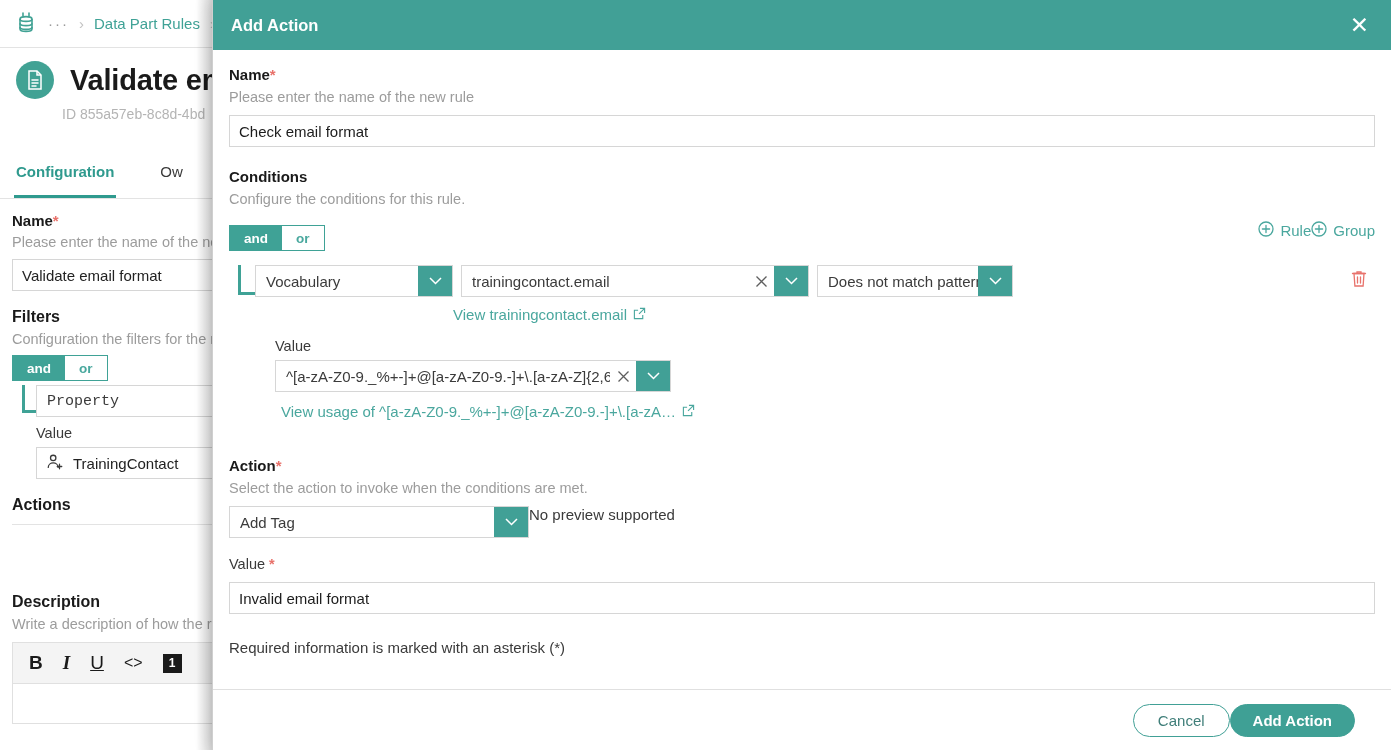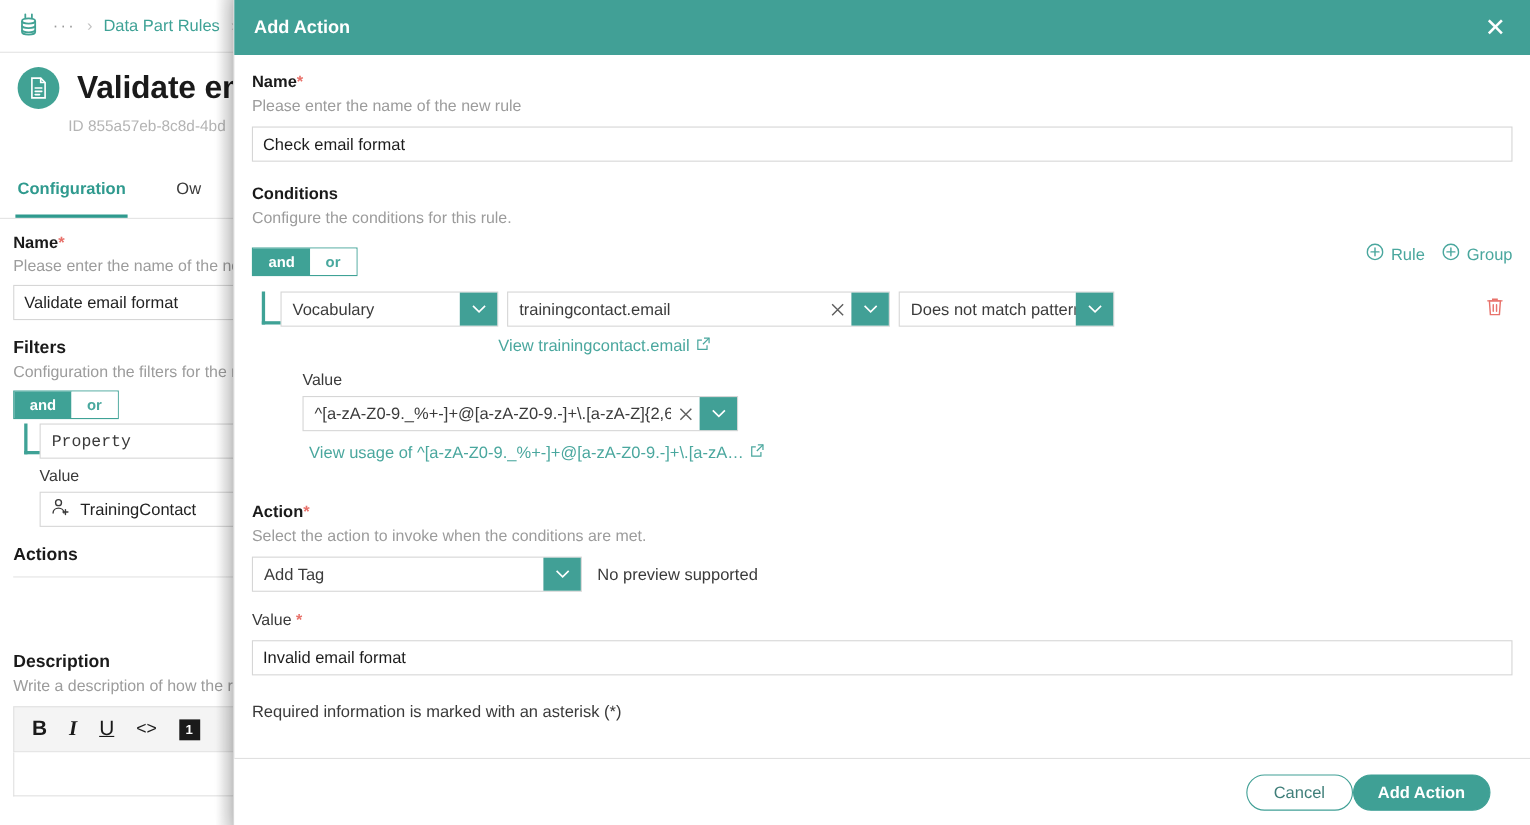--- a/index.html
+++ b/index.html
@@ -100,21 +100,21 @@
   .modal-body { flex:1; padding:16px 16px 0 16px; overflow:hidden; position:relative; }
 
   .m-label { font-size:15px; font-weight:bold; color:#1a1a1a; }
   .m-help { font-size:14.5px; color:#9c9c9c; margin-top:6px; }
   .m-input {
     margin-top:10px; height:32px; border:1px solid #d6d6d6; background:#fff;
     display:flex; align-items:center; padding:0 9px; font-size:15px; color:#1c1c1c;
   }
 
   .cond-head { display:flex; align-items:flex-start; margin-top:10px; }
-  .addlinks { margin-left:auto; display:flex; gap:16px; align-items:center; padding-top:4px; }
+  .addlinks { margin-left:auto; display:flex; align-items:center; padding-top:4px; }
   .addlink { display:flex; align-items:center; gap:6px; color:#4aa79e; font-size:15px; cursor:pointer; }
 
   .cond-row { position:relative; padding-left:26px; margin-top:2px; }
   .cond-elbow { position:absolute; left:9px; top:0; width:17px; height:30px;
                 border-left:3px solid #3fa296; border-bottom:3px solid #3fa296; }
   .row-flex { display:flex; align-items:center; gap:8px; }
 
   .m-sel { height:32px; border:1px solid #d6d6d6; background:#fff; display:flex; align-items:center; }
   .m-sel .txt { padding:0 10px; font-size:15px; color:#3b3b3b; white-space:nowrap; overflow:hidden; flex:1; }
   .m-caret { width:34px; align-self:stretch; background:#41a096; display:flex; align-items:center; justify-content:center; flex:0 0 auto; cursor:pointer; }
@@ -365,21 +365,21 @@
                 </svg>
               </span>
             </span>
           </div>
         </div>
       </div>
 
       <div style="margin-top:36px" class="m-label"><span>Action</span><span class="req">*</span></div>
       <div class="m-help">Select the action to invoke when the conditions are met.</div>
 
-      <div style="display:flex;align-items:center;gap:14px;margin-top:10px">
+      <div style="display:flex;align-items:flex-start;margin-top:10px">
         <div class="m-sel" style="width:300px">
           <span class="txt">Add Tag</span>
           <span class="m-caret">
             <svg width="13" height="8" viewBox="0 0 13 8" fill="none" stroke="#fff" stroke-width="1.5">
                 <path d="M1 1l5.5 5.5L12 1"></path>
               </svg>
           </span>
         </div>
         <span style="font-size:15px;color:#3a3a3a">No preview supported</span>
       </div>

